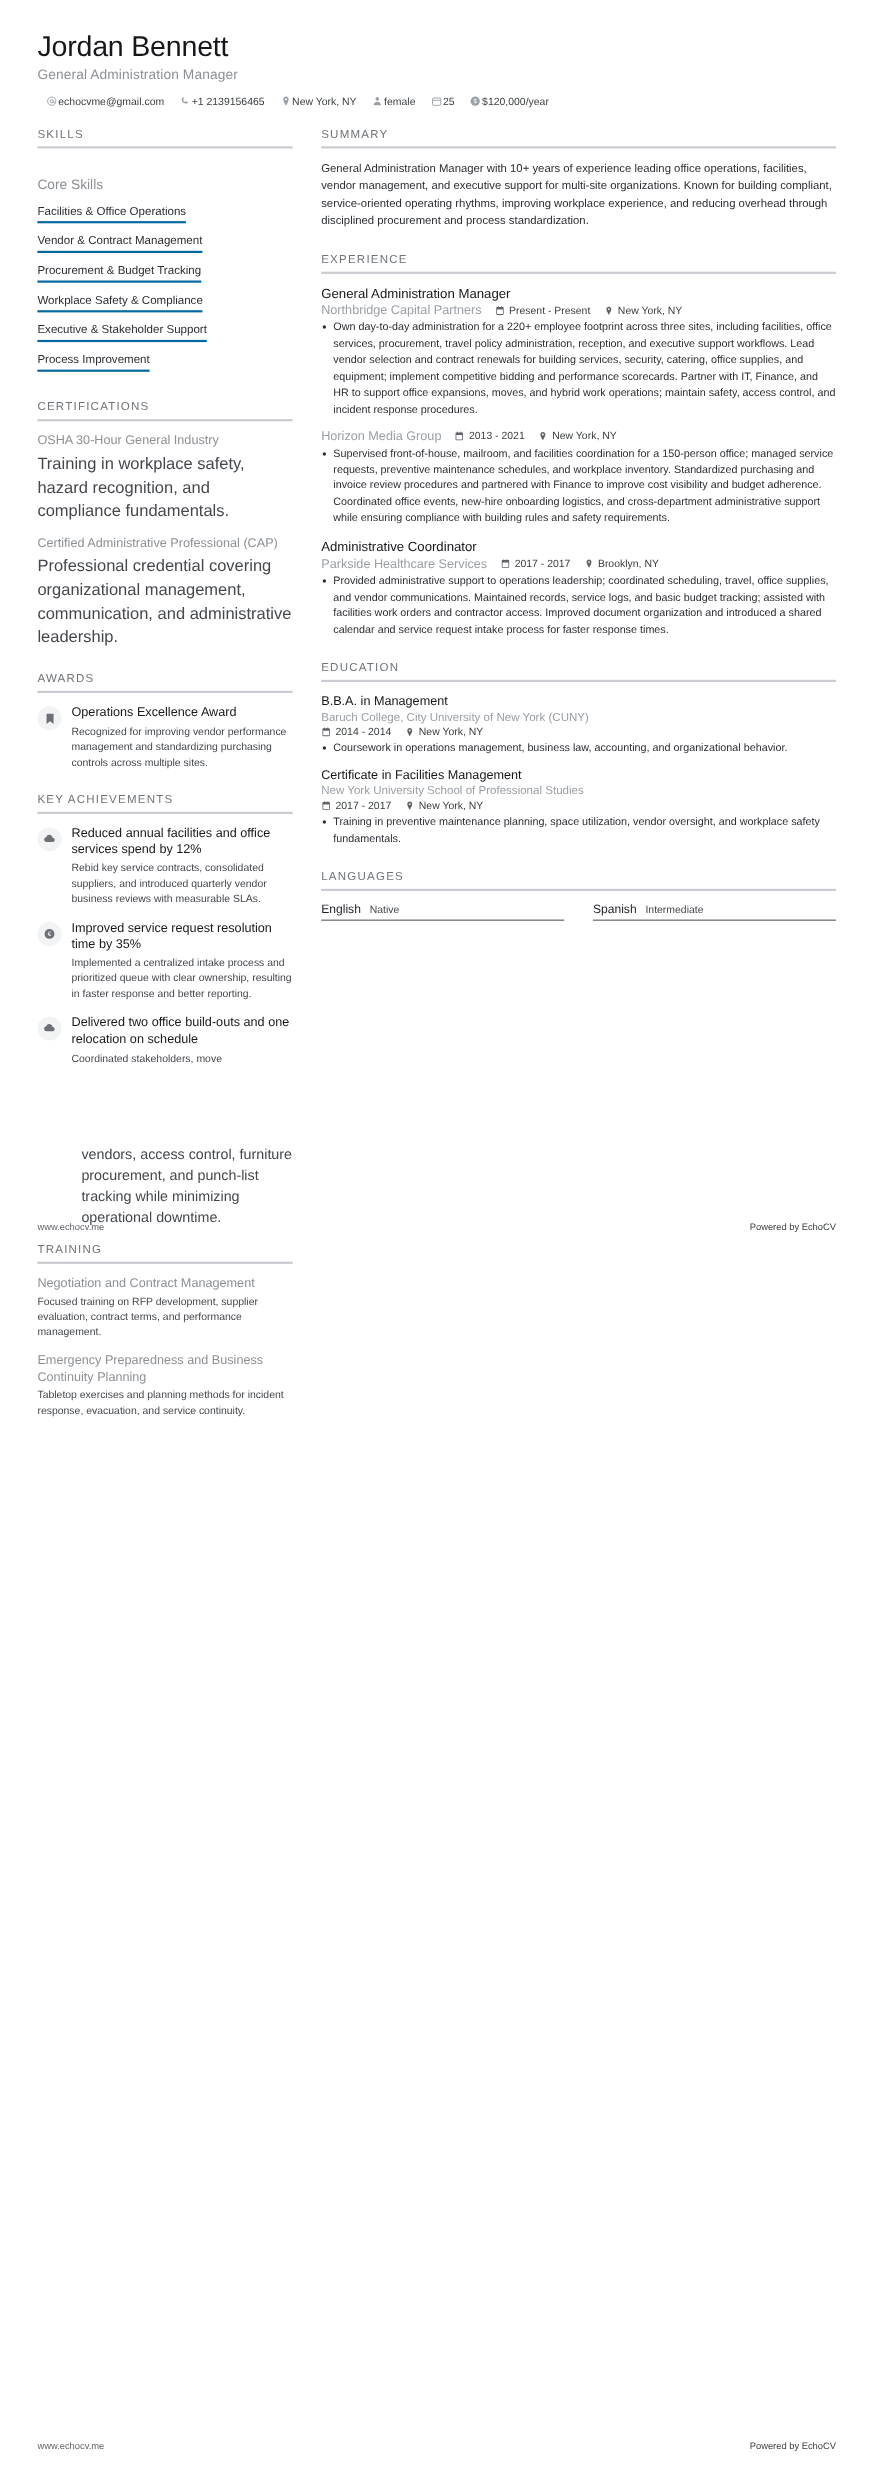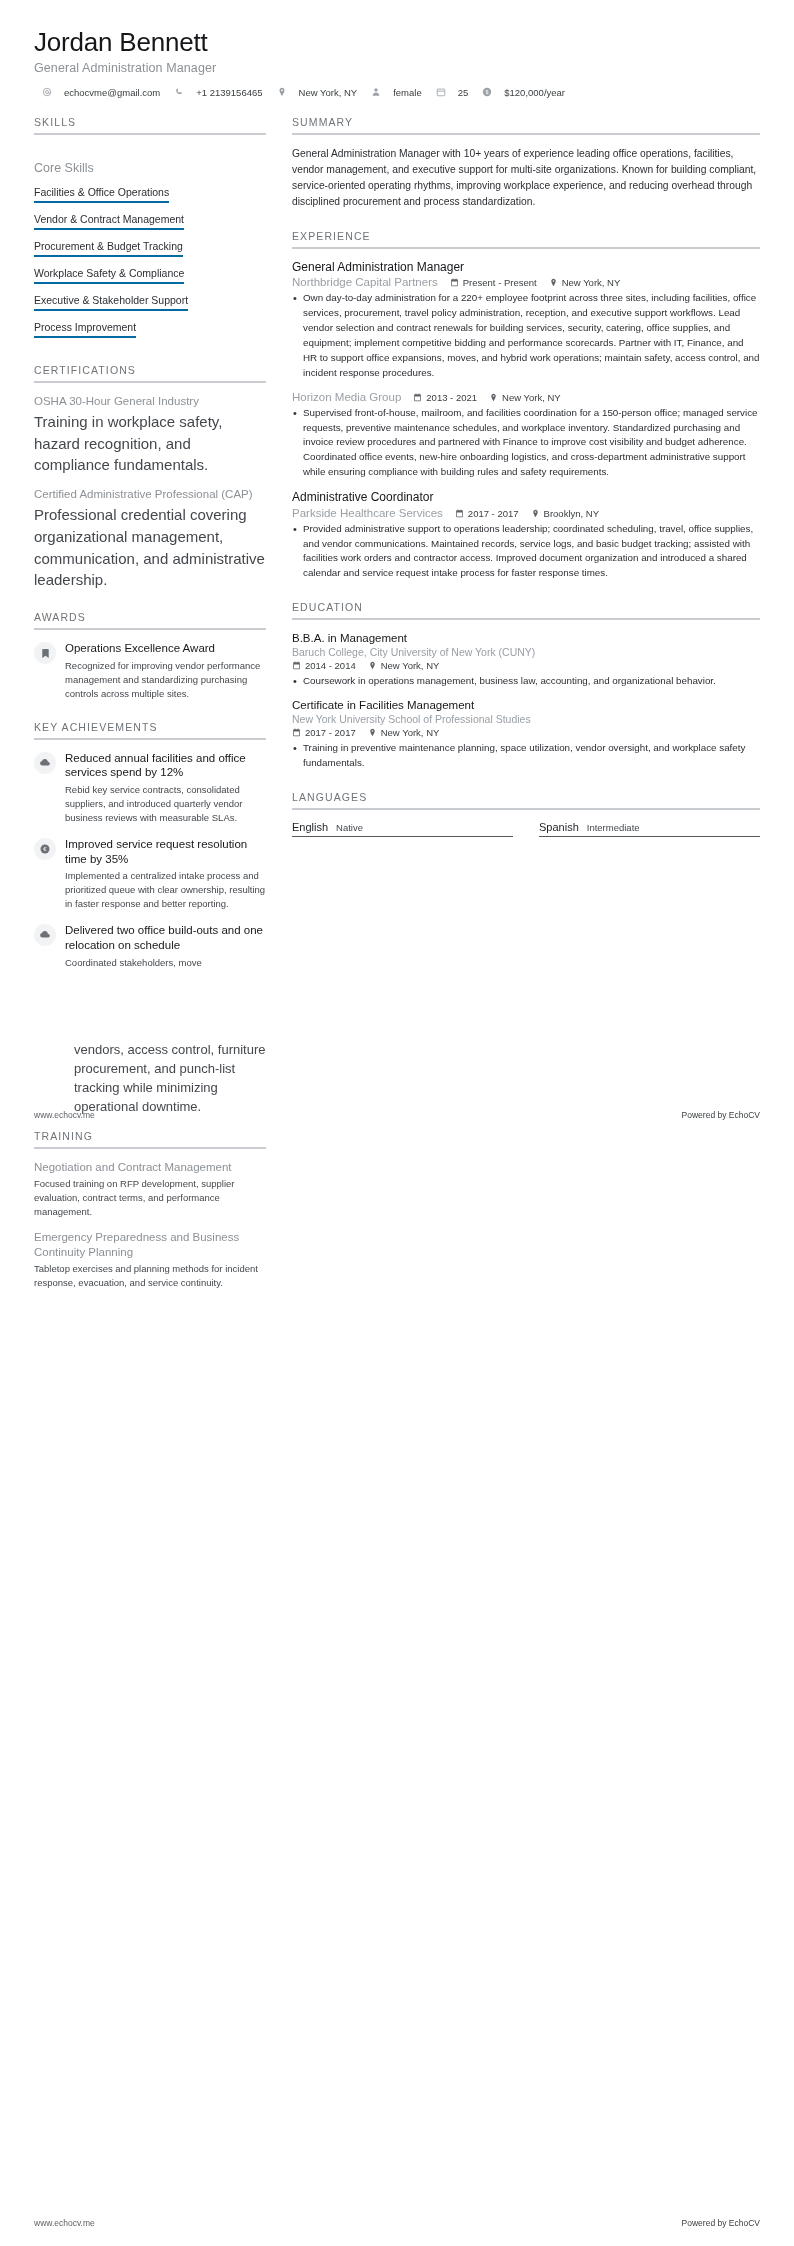--- a/index.html
+++ b/index.html
@@ -37,21 +37,21 @@
   .contact-row {
     display: flex;
     flex-wrap: wrap;
     align-items: center;
     gap: 14px;
     margin-top: 12px;
     padding-left: 8px;
     font-size: 9.5px;
     color: #3c4043;
   }
-  .contact-item { display: flex; align-items: flex-start; gap: 12px; white-space: nowrap; }
+  .contact-item { display: flex; align-items: flex-start; gap: 1px; white-space: nowrap; }
   .contact-item .ico {
     display: inline-flex;
     align-items: center;
     justify-content: center;
     width: 10px; height: 10px;
     color: #9aa0a6;
     flex: 0 0 auto;
   }
   .contact-item .ico svg { display:block; }
 
@@ -151,21 +151,21 @@
   
   .job { margin-bottom: 10px; }
   .job-role {
     font-size: 12px;
     color: #15171a;
     font-weight: 400;
     line-height: 1.3;
   }
   .job-meta {
     display: flex;
-    align-items: flex-end;
+    align-items: center;
     flex-wrap: wrap;
     gap: 12px;
     margin: 1px 0 3px 0;
   }
   .job-company {
     font-size: 11.5px;
     color: #9aa0a6;
     font-weight: 400;
   }
   .meta-chip {

